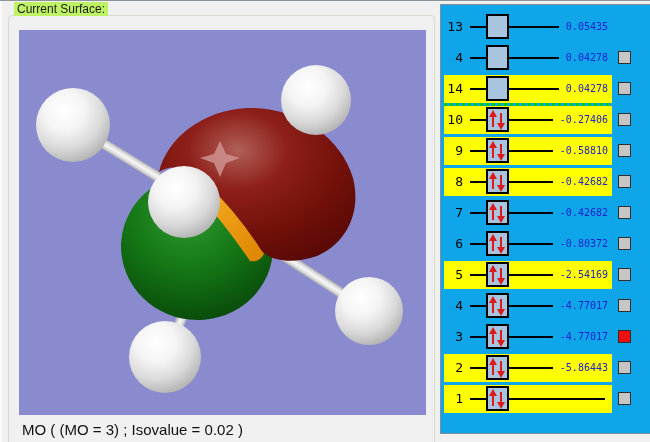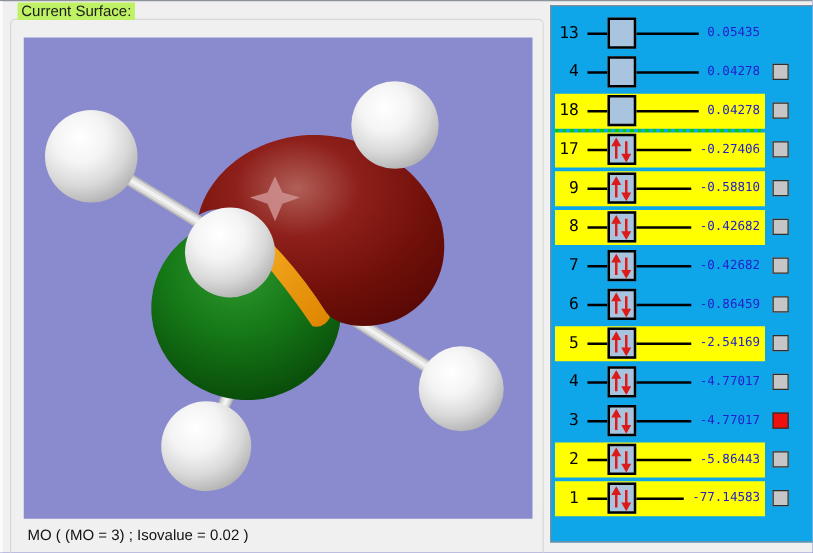--- a/index.html
+++ b/index.html
@@ -19,21 +19,21 @@
   .groupbox-label {
     position:absolute; left:14px; top:2px; padding:0 3px;
     background:#bef264; font-size:12px; color:#1c1c1c; z-index:3;
   }
   .viewport {
     position:absolute; left:19px; top:30px; width:407px; height:385px;
     background:var(--vp-bg,#8a8ace);
   }
   .viewport svg { display:block; }
   .caption {
-    position:absolute; left:22px; top:421px; font-size:12px; color:#111;
+    position:absolute; left:22px; top:421px; font-size:15px; color:#111;
     white-space:pre; z-index:3;
   }
 
   
   .mo-panel {
     position:absolute; left:440px; top:4px; width:234px; height:430px;
     background:#0ea5e9; border:1px solid #848c9c; box-sizing:border-box;
     padding-top:6px; font-family:"DejaVu Sans Mono", monospace;
   }
   .mo-row { height:31px; display:flex; align-items:center; }
@@ -169,35 +169,35 @@
         
         
       </span>
       <span class="hline r"></span>
       <span class="energy">0.04278</span>
     </div>
     <span class="cb"></span>
   </div>
       <div class="mo-row virtual">
     <div class="band hl">
-      <span class="num">18</span>
+      <span class="num">14</span>
       <span class="hline l"></span>
       <span class="obox">
         
         
       </span>
       <span class="hline r"></span>
       <span class="energy">0.04278</span>
     </div>
     <span class="cb"></span>
   </div>
       <div class="gap-line"></div>
       <div class="mo-row">
     <div class="band hl">
-      <span class="num">17</span>
+      <span class="num">10</span>
       <span class="hline l"></span>
       <span class="obox">
         <span class="arr up"></span>
         <span class="arr dn"></span>
       </span>
       <span class="hline r"></span>
       <span class="energy">-0.27406</span>
     </div>
     <span class="cb"></span>
   </div>
@@ -242,21 +242,21 @@
   </div>
       <div class="mo-row">
     <div class="band">
       <span class="num">6</span>
       <span class="hline l"></span>
       <span class="obox">
         <span class="arr up"></span>
         <span class="arr dn"></span>
       </span>
       <span class="hline r"></span>
-      <span class="energy">-0.86459</span>
+      <span class="energy">-0.80372</span>
     </div>
     <span class="cb"></span>
   </div>
       <div class="mo-row">
     <div class="band hl">
       <span class="num">5</span>
       <span class="hline l"></span>
       <span class="obox">
         <span class="arr up"></span>
         <span class="arr dn"></span>
@@ -307,18 +307,17 @@
   </div>
       <div class="mo-row">
     <div class="band hl">
       <span class="num">1</span>
       <span class="hline l"></span>
       <span class="obox">
         <span class="arr up"></span>
         <span class="arr dn"></span>
       </span>
       <span class="hline r"></span>
-      <span class="energy">-77.14583</span>
     </div>
     <span class="cb"></span>
   </div>
     </div>
 </div>
 
 </body></html>

